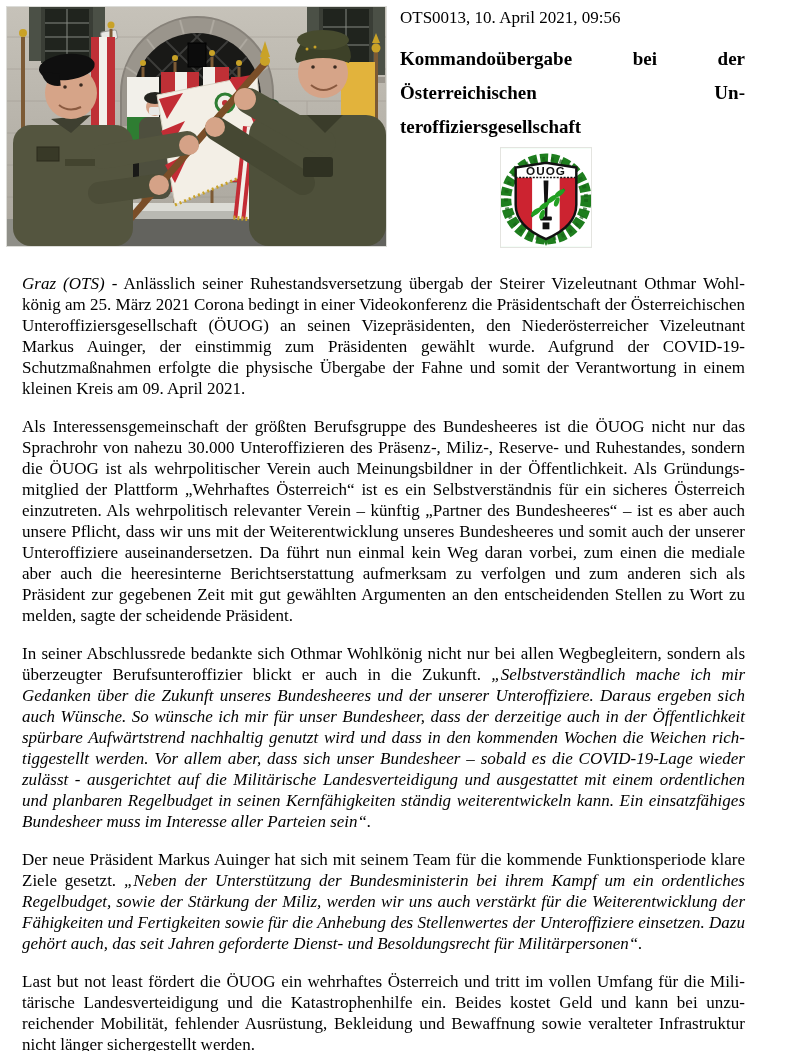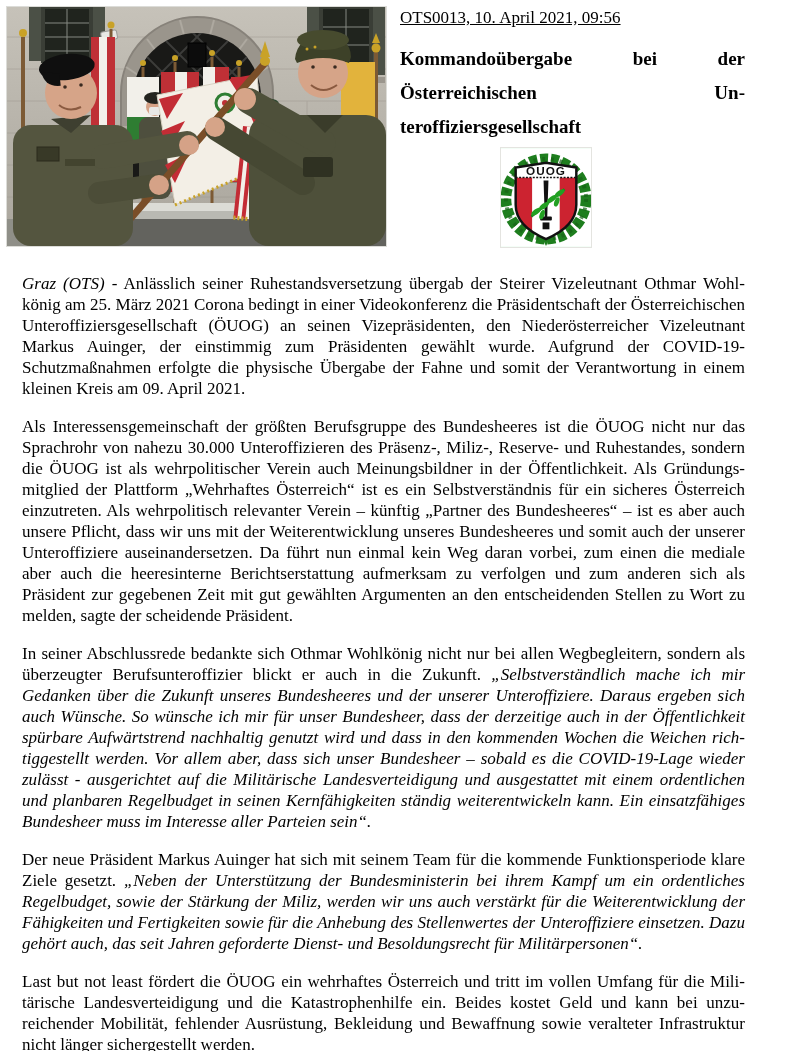--- a/index.html
+++ b/index.html
@@ -16,21 +16,21 @@
   .top-section { position: relative; height: 252px; }
   .photo-frame {
     position: absolute; left: 6px; top: 6px;
     width: 381px; height: 241px;
     border: 1px solid #dcdcd8;
     background: #b7b3aa;
     overflow: hidden;
   }
   .photo-frame svg { display: block; width: 100%; height: 100%; }
   .right-col { position: absolute; left: 400px; top: 7px; width: 345px; }
-  .meta-line { font-size: 17px; line-height: 21px; white-space: nowrap; text-decoration: underline; }
+  .meta-line { font-size: 17px; line-height: 21px; white-space: nowrap; }
   .article-title {
     margin: 14px 0 0 0;
     font-size: 19px; font-weight: bold;
     line-height: 34px;
     text-align: justify;
     hyphens: manual; -webkit-hyphens: manual;
   }
   .logo-box { margin: 3px 0 0 100px; width: 92px; height: 101px; border: 1px solid #e4e4e0; background: #86efac; }
   .logo-box svg { display: block; width: 100%; height: 100%; }
   .article-body {

